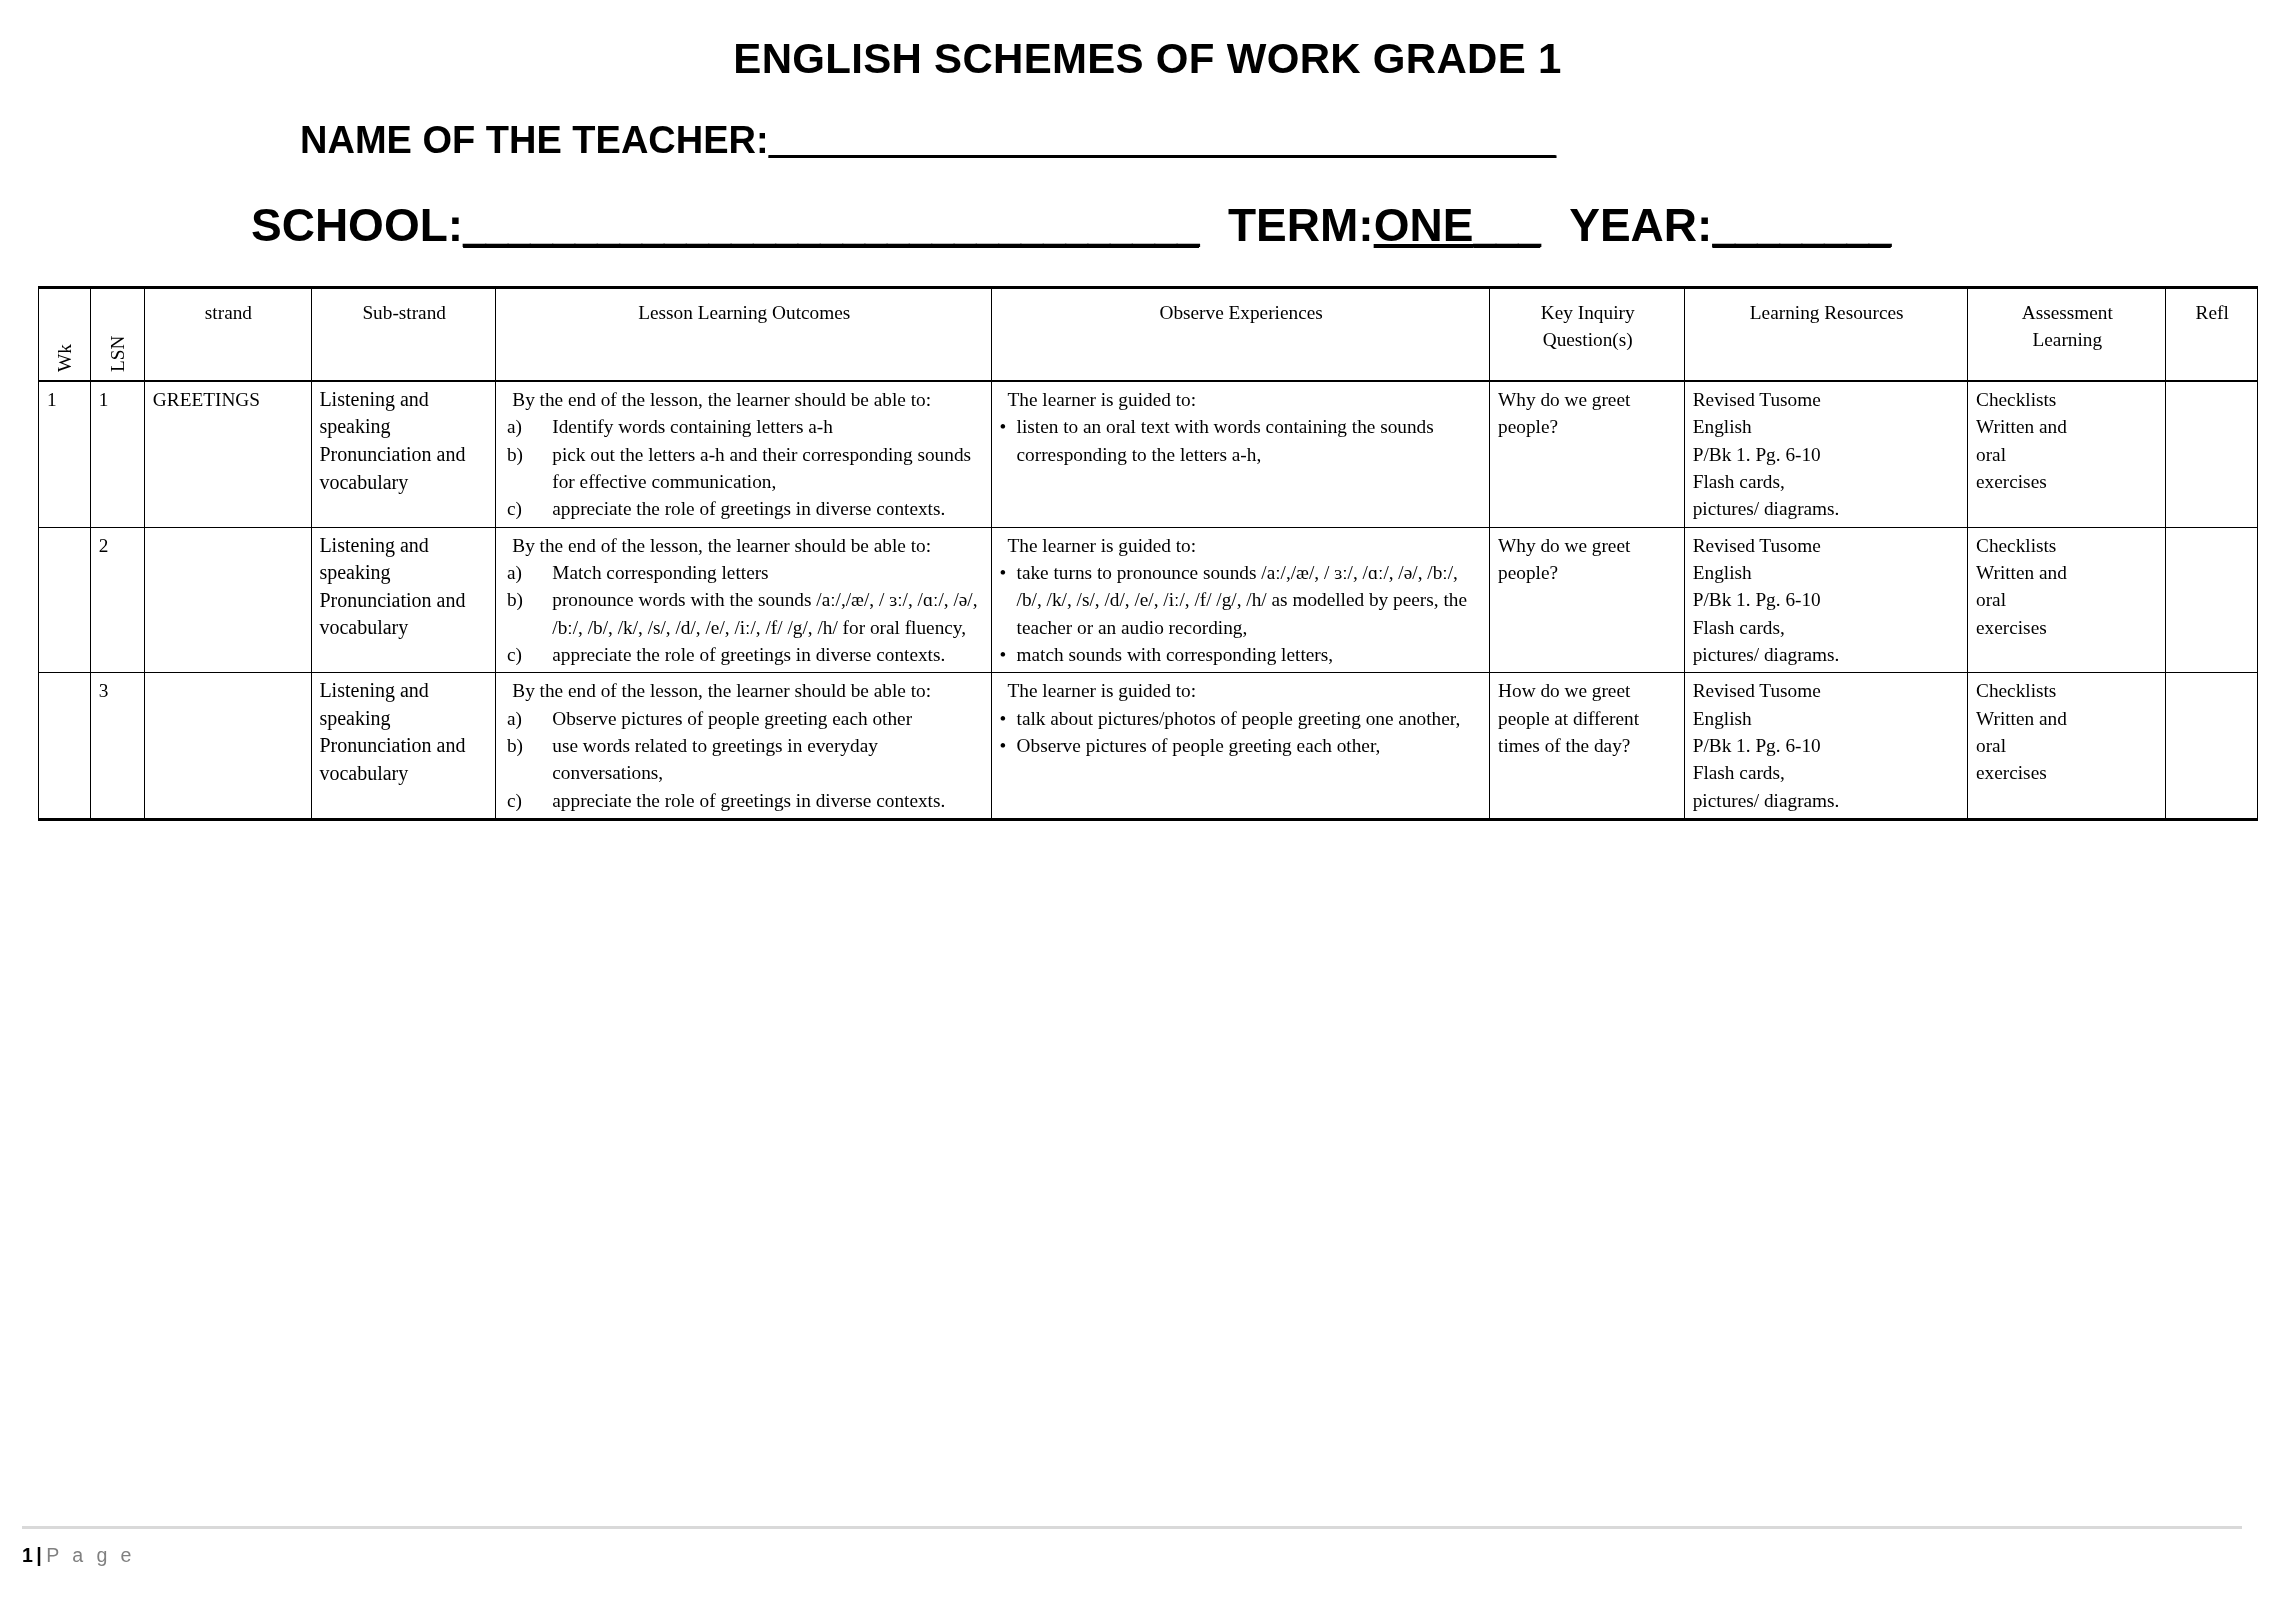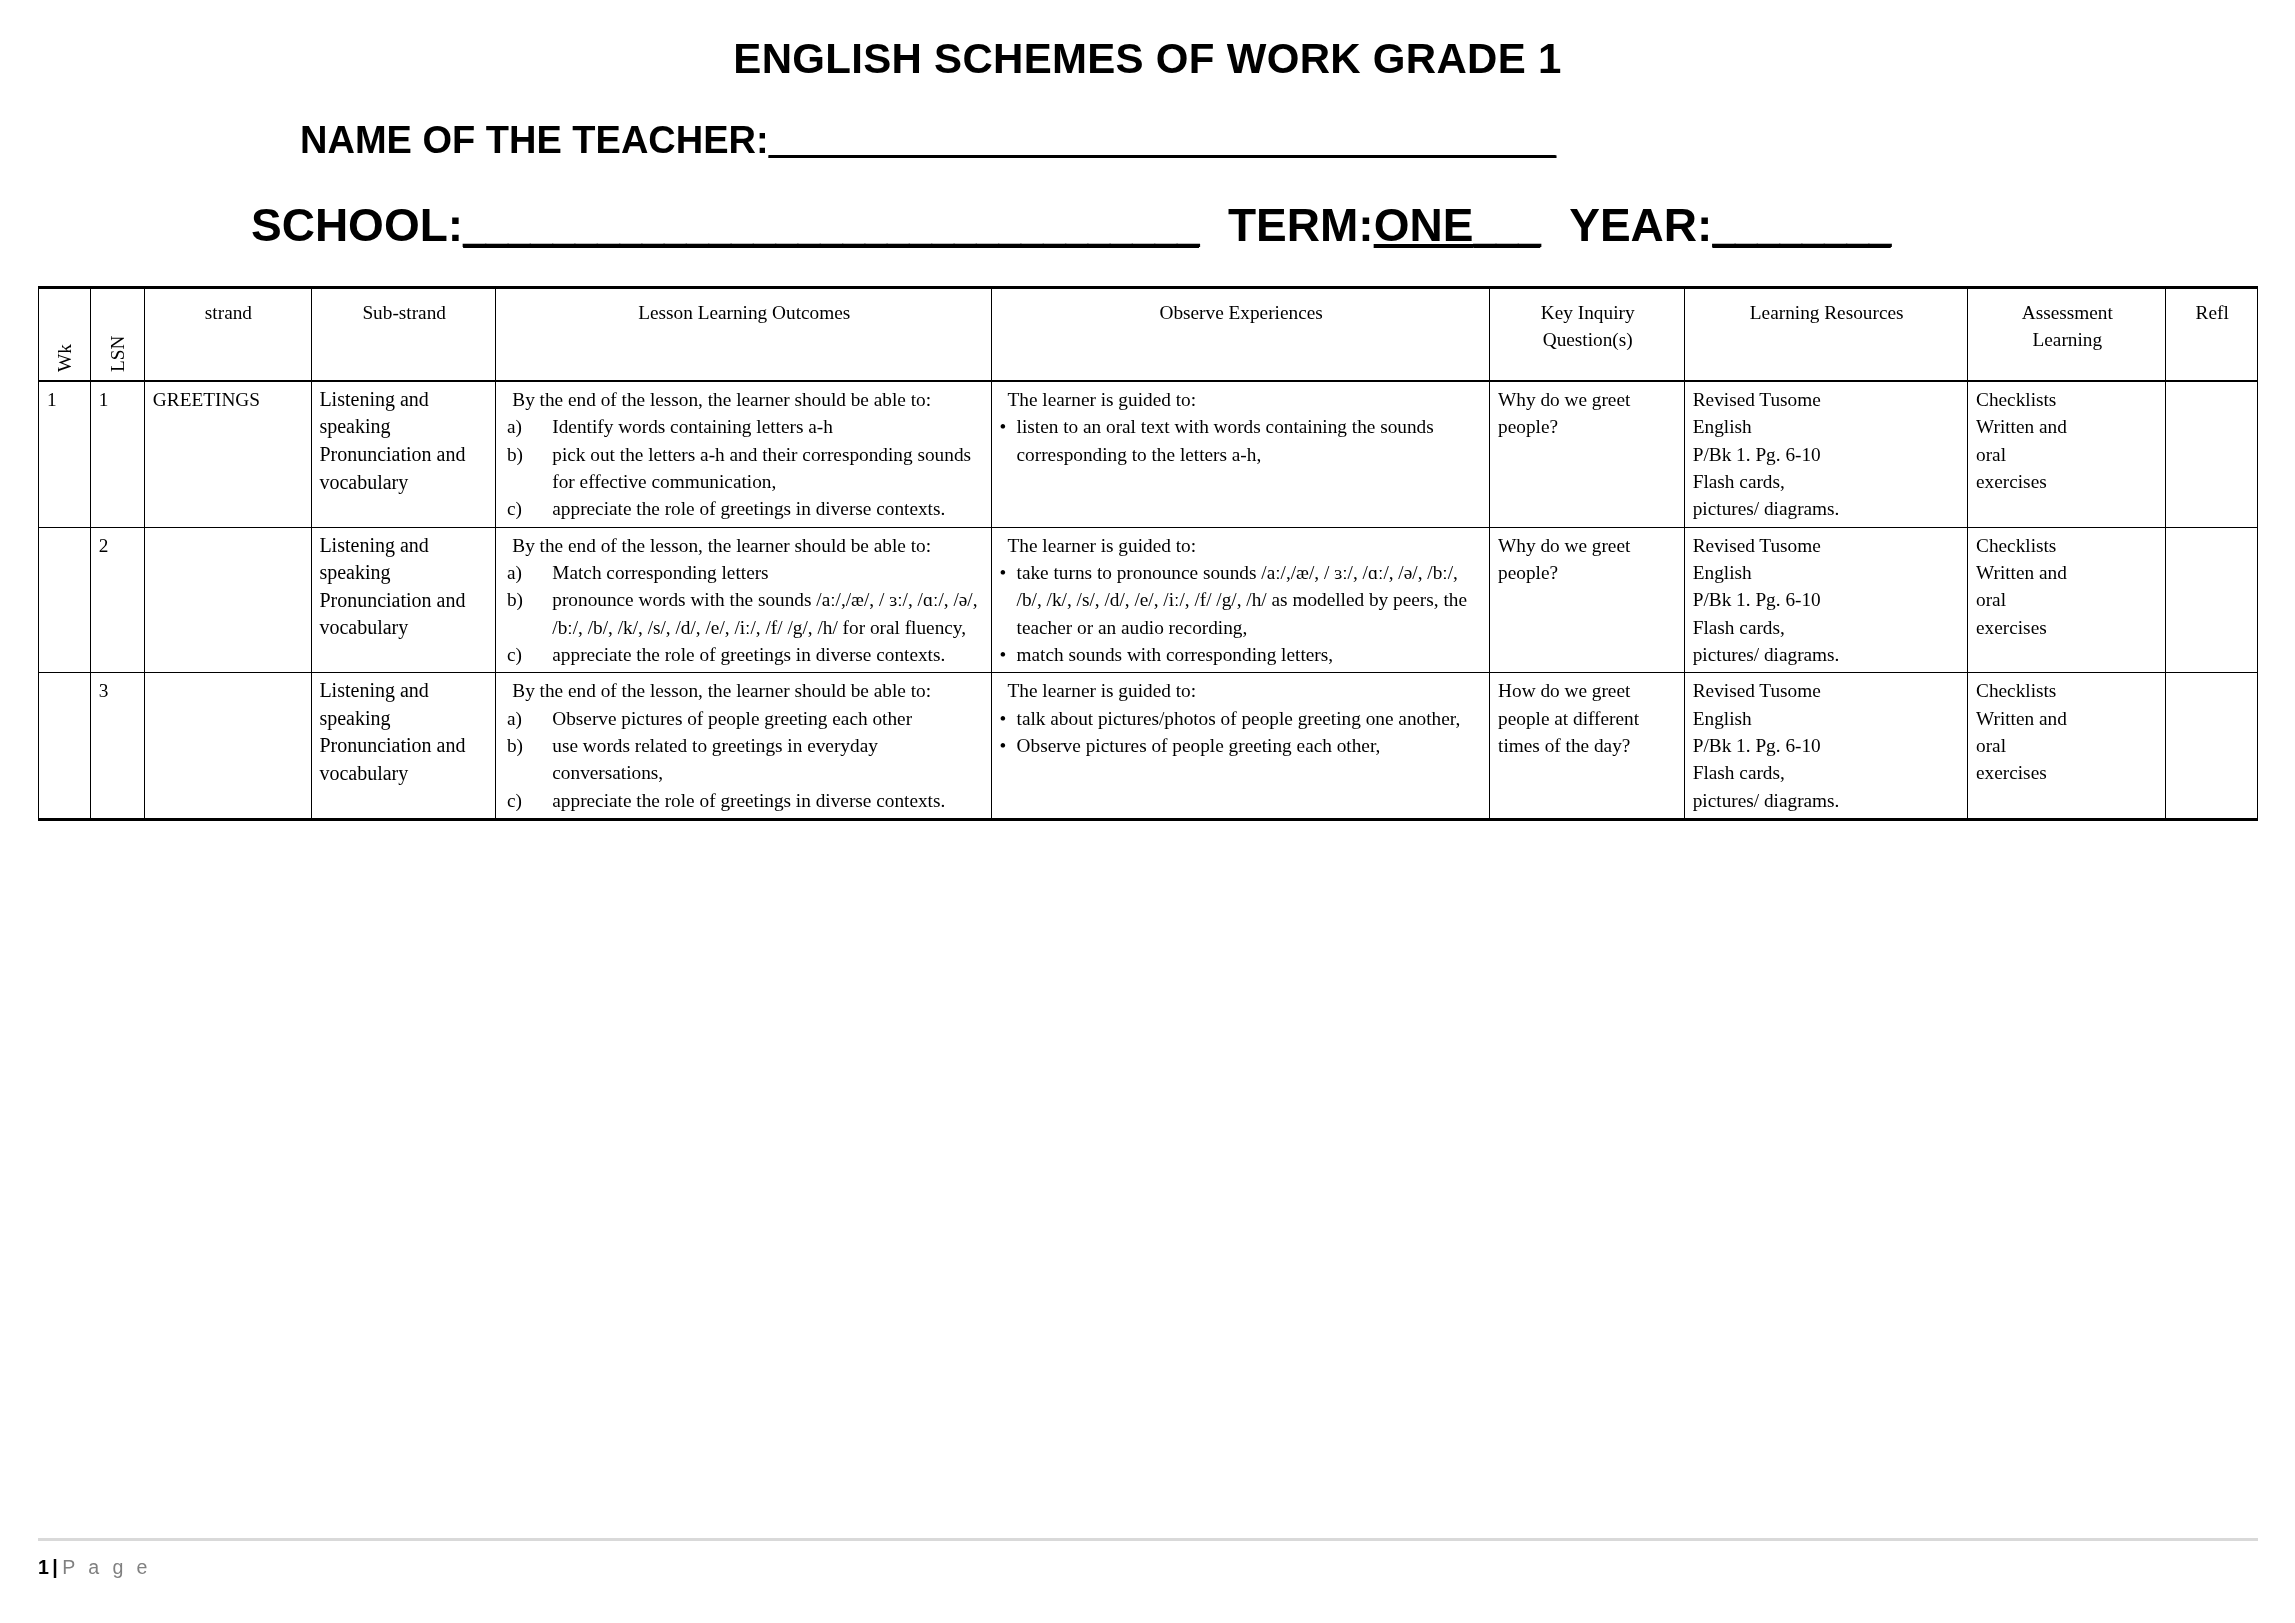--- a/index.html
+++ b/index.html
@@ -150,24 +150,23 @@
   ul.bul > li > .dot {
     position: absolute;
     left: 0;
     top: 0;
   }
   .ln { display: block; }
 
   
   .footer {
     position: absolute;
-    left: 38px;
+    left: 22px;
     right: 38px;
     top: 1526px;
-    margin-top: 12px;
   }
   .footer-rule {
     height: 3.3px;
     background: #d9d9d9;
     width: 2220px;
   }
   .footer-text {
     font-family: "Liberation Sans", "DejaVu Sans", sans-serif;
     font-size: 19.6px;
     padding-top: 14.4px;

